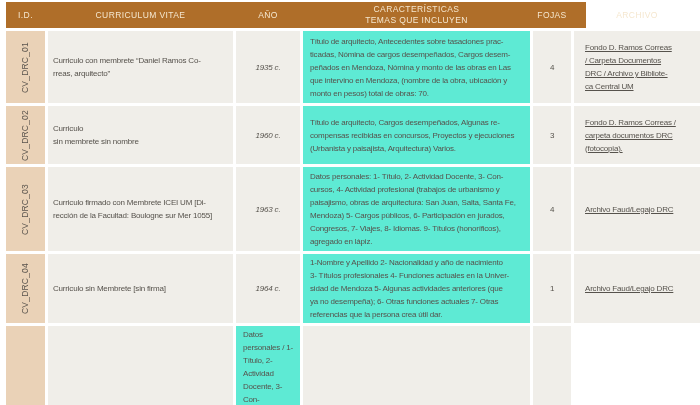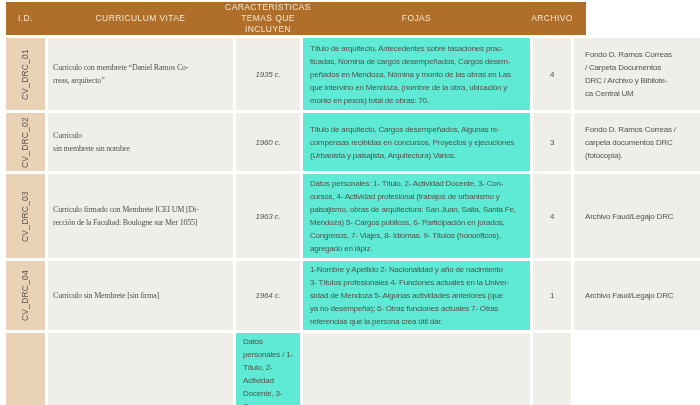--- a/index.html
+++ b/index.html
@@ -50,39 +50,40 @@
     background: #EAD2B7;
     justify-content: center;
   }
   .id-text {
     transform: rotate(-90deg);
     white-space: nowrap;
     font-size: 8.5px;
     letter-spacing: 0.2px;
     color: #5B554E;
   }
-  .cv-cell   { background: #F0EEE9; padding: 3px 6px 3px 5px; font-family: Liberation Serif, serif; }
+  .cv-cell   { background: #F0EEE9; padding: 3px 6px 3px 5px; }
   .year-cell { background: #F0EEE9; justify-content: center; text-align: center; padding: 2px; font-style: italic; }
   .feat-cell { background: #5eead4; padding: 2px 4px 2px 7px; }
   .fojas-cell{ background: #F0EEE9; justify-content: center; text-align: center; }
-  .arch-cell { background: #F0EEE9; padding: 3px 4px 3px 11px; }
+  .arch-cell { background: #F0EEE9; padding: 3px 4px 3px 11px; text-decoration: underline; }
   .r1 { min-height: 72px; }
   .r2 { min-height: 58px; }
   .r3 { min-height: 84px; }
   .r4 { min-height: 68px; }
   .r5 { min-height: 71px; }
 </style>
 </head>
 <body>
 
 <div class="table-wrap">
 
   <div class="row header">
     <div class="hcell">I.D.</div>
     <div class="hcell">CURRICULUM VITAE</div>
+    <div class="hcell">AÑO</div>
     <div class="hcell two-line">
       <div>CARACTERÍSTICAS</div>
       <div>TEMAS QUE INCLUYEN</div>
     </div>
     <div class="hcell">FOJAS</div>
     <div class="hcell">ARCHIVO</div>
   </div>
 
   <div class="row r1">
     <div class="cell id-cell">

